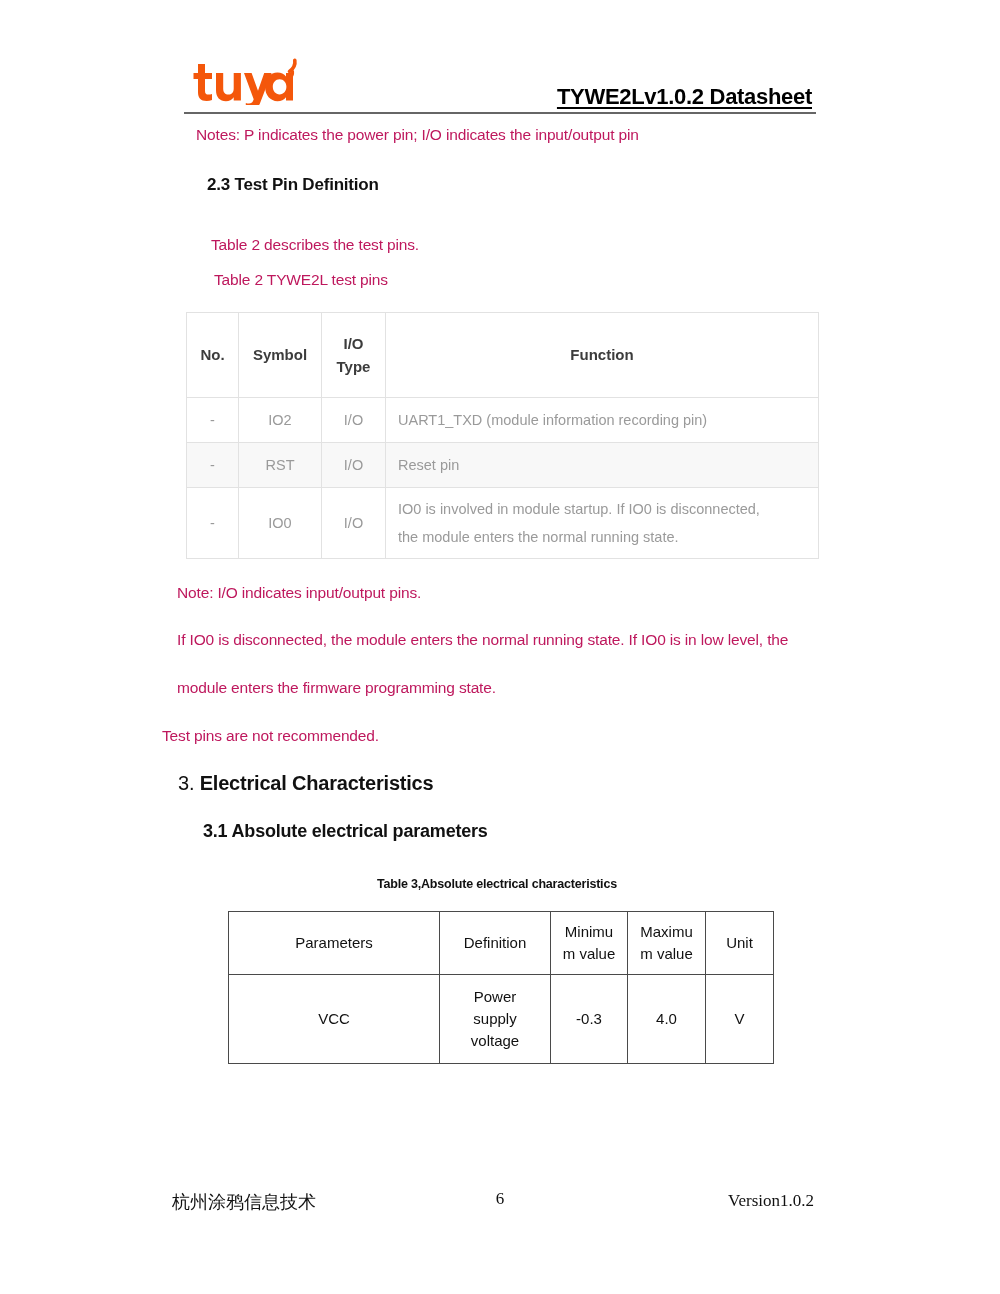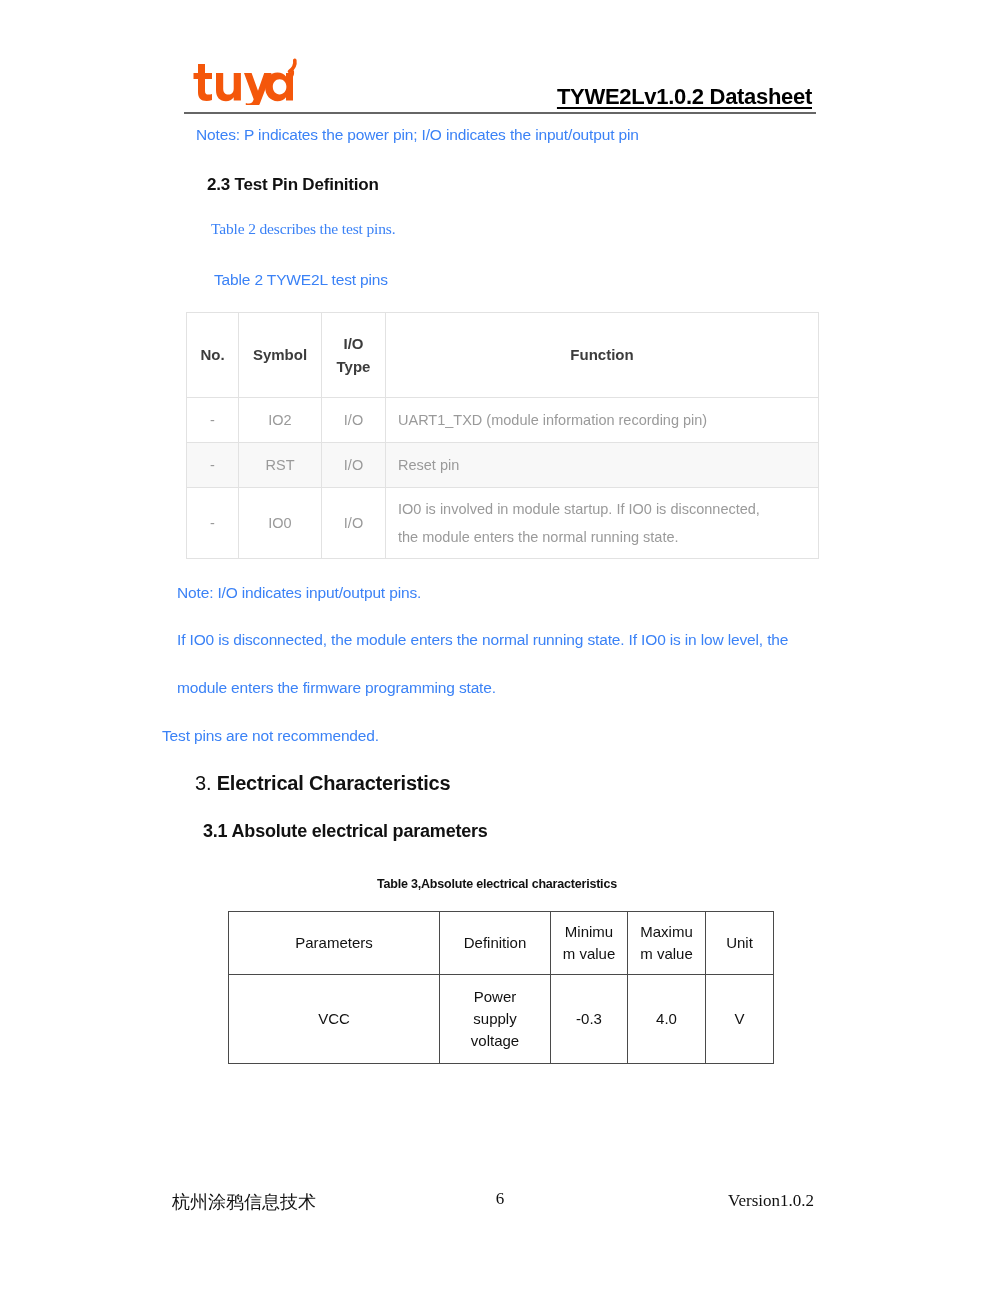--- a/index.html
+++ b/index.html
@@ -50,21 +50,21 @@
     right: 184px;
     top: 112px;
     height: 2px;
     background: #666666;
   }
 
   
   .para {
     position: absolute;
     font-size: 15.5px;
-    color: #3b82f6;
+    color: #be185d;
     letter-spacing: -0.15px;
     white-space: nowrap;
   }
   .h2 {
     position: absolute;
     font-size: 17px;
     font-weight: bold;
     color: #111111;
     letter-spacing: -0.2px;
     white-space: nowrap;
@@ -202,21 +202,21 @@
 
   <div class="doc-title">TYWE2Lv1.0.2 Datasheet</div>
 
   <div class="header-rule"></div>
 </div>
 
 <div class="para" style="left:196px; top:126px;">Notes: P indicates the power pin; I/O indicates the input/output pin</div>
 
 <div class="h2" style="left:207px; top:175px;">2.3 Test Pin Definition</div>
 
-<div class="para" style="left:211px; top:220px;font-family:Liberation Serif, serif;">Table 2 describes the test pins.</div>
+<div class="para" style="left:211px; top:236px;">Table 2 describes the test pins.</div>
 
 <div class="para" style="left:214px; top:271px;">Table 2 TYWE2L test pins</div>
 
 <table class="table2">
   <colgroup>
     <col style="width:52px">
     <col style="width:83px">
     <col style="width:64px">
     <col style="width:433px">
   </colgroup>
@@ -257,21 +257,21 @@
 </table>
 
 <div class="para" style="left:177px; top:584px;">Note: I/O indicates input/output pins.</div>
 
 <div class="para" style="left:177px; top:631px;">If IO0 is disconnected, the module enters the normal running state. If IO0 is in low level, the</div>
 
 <div class="para" style="left:177px; top:679px;">module enters the firmware programming state.</div>
 
 <div class="para" style="left:162px; top:727px;">Test pins are not recommended.</div>
 
-<div class="h1" style="left:195px; top:772px;">
+<div class="h1" style="left:178px; top:772px;">
   <span class="num">3.</span>
   <span>Electrical Characteristics</span>
 </div>
 
 <div class="h2" style="left:203px; top:821px; font-size:18px;">3.1 Absolute electrical parameters</div>
 
 <div class="caption-small" style="left:377px; top:877px;">Table 3,Absolute electrical characteristics</div>
 
 <table class="table3">
   <colgroup>

